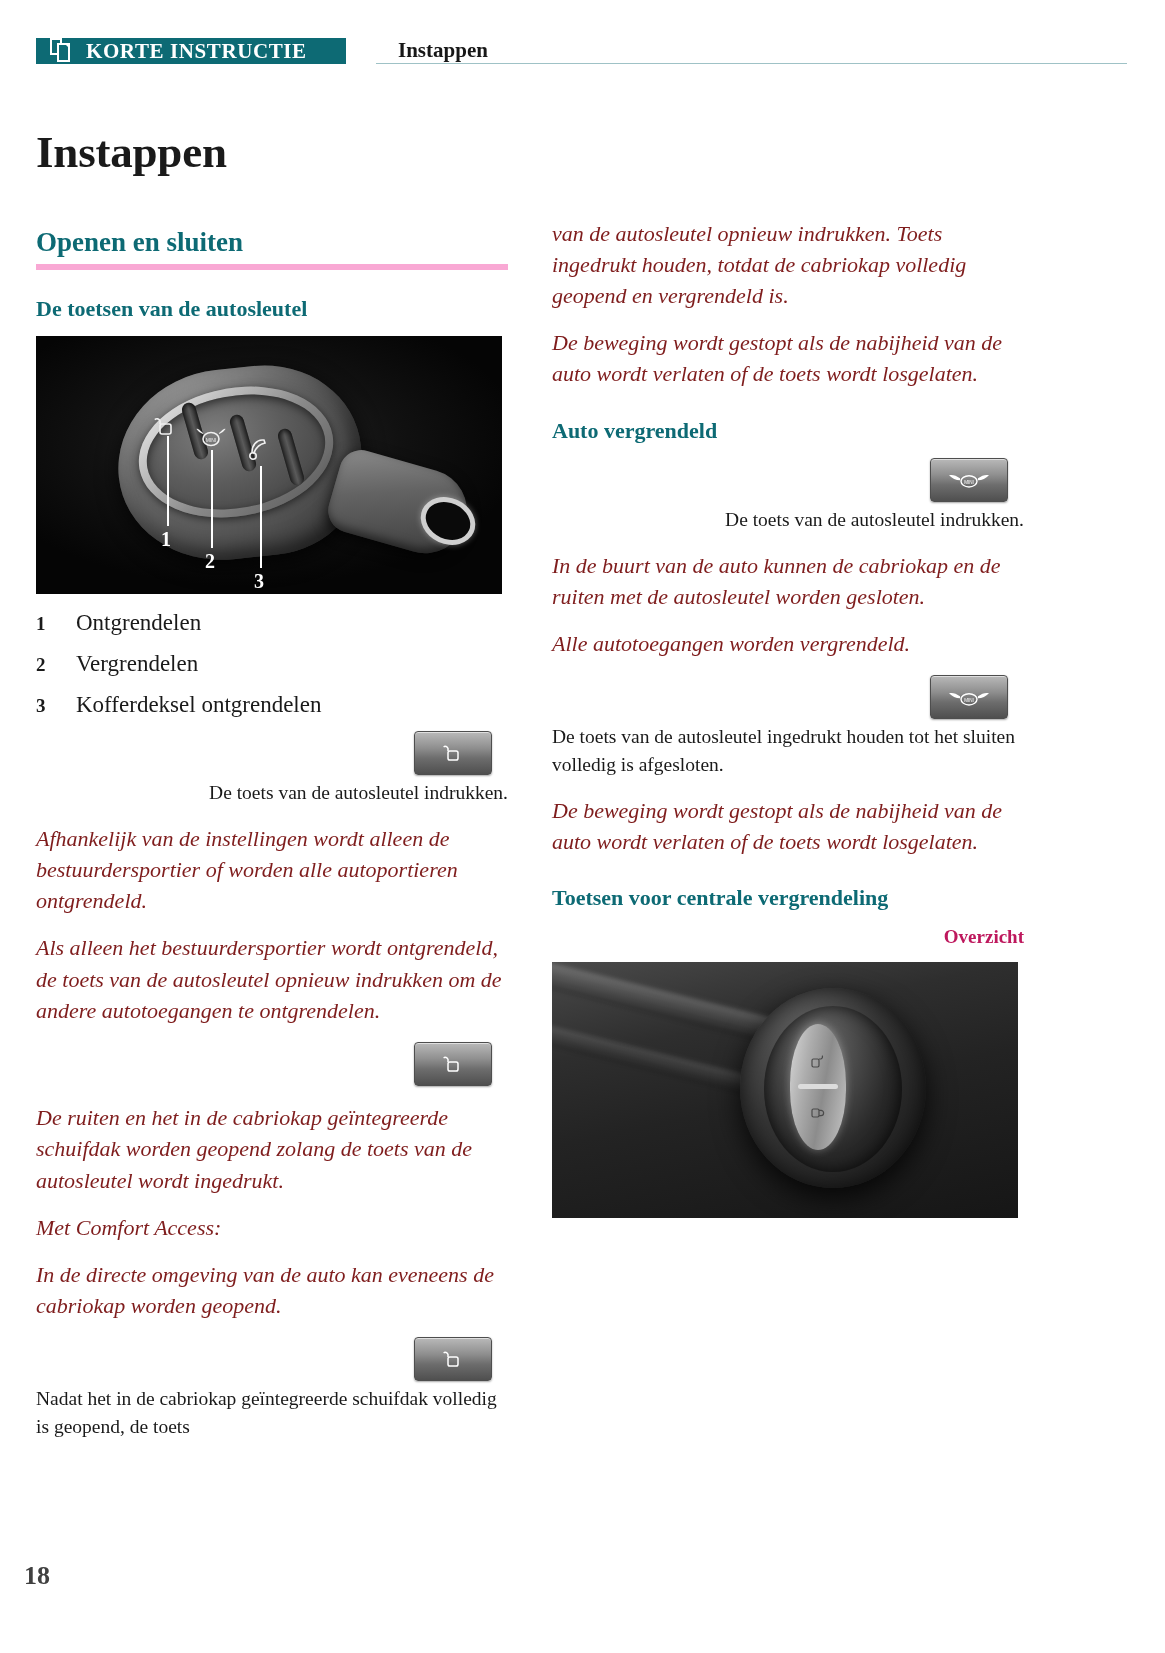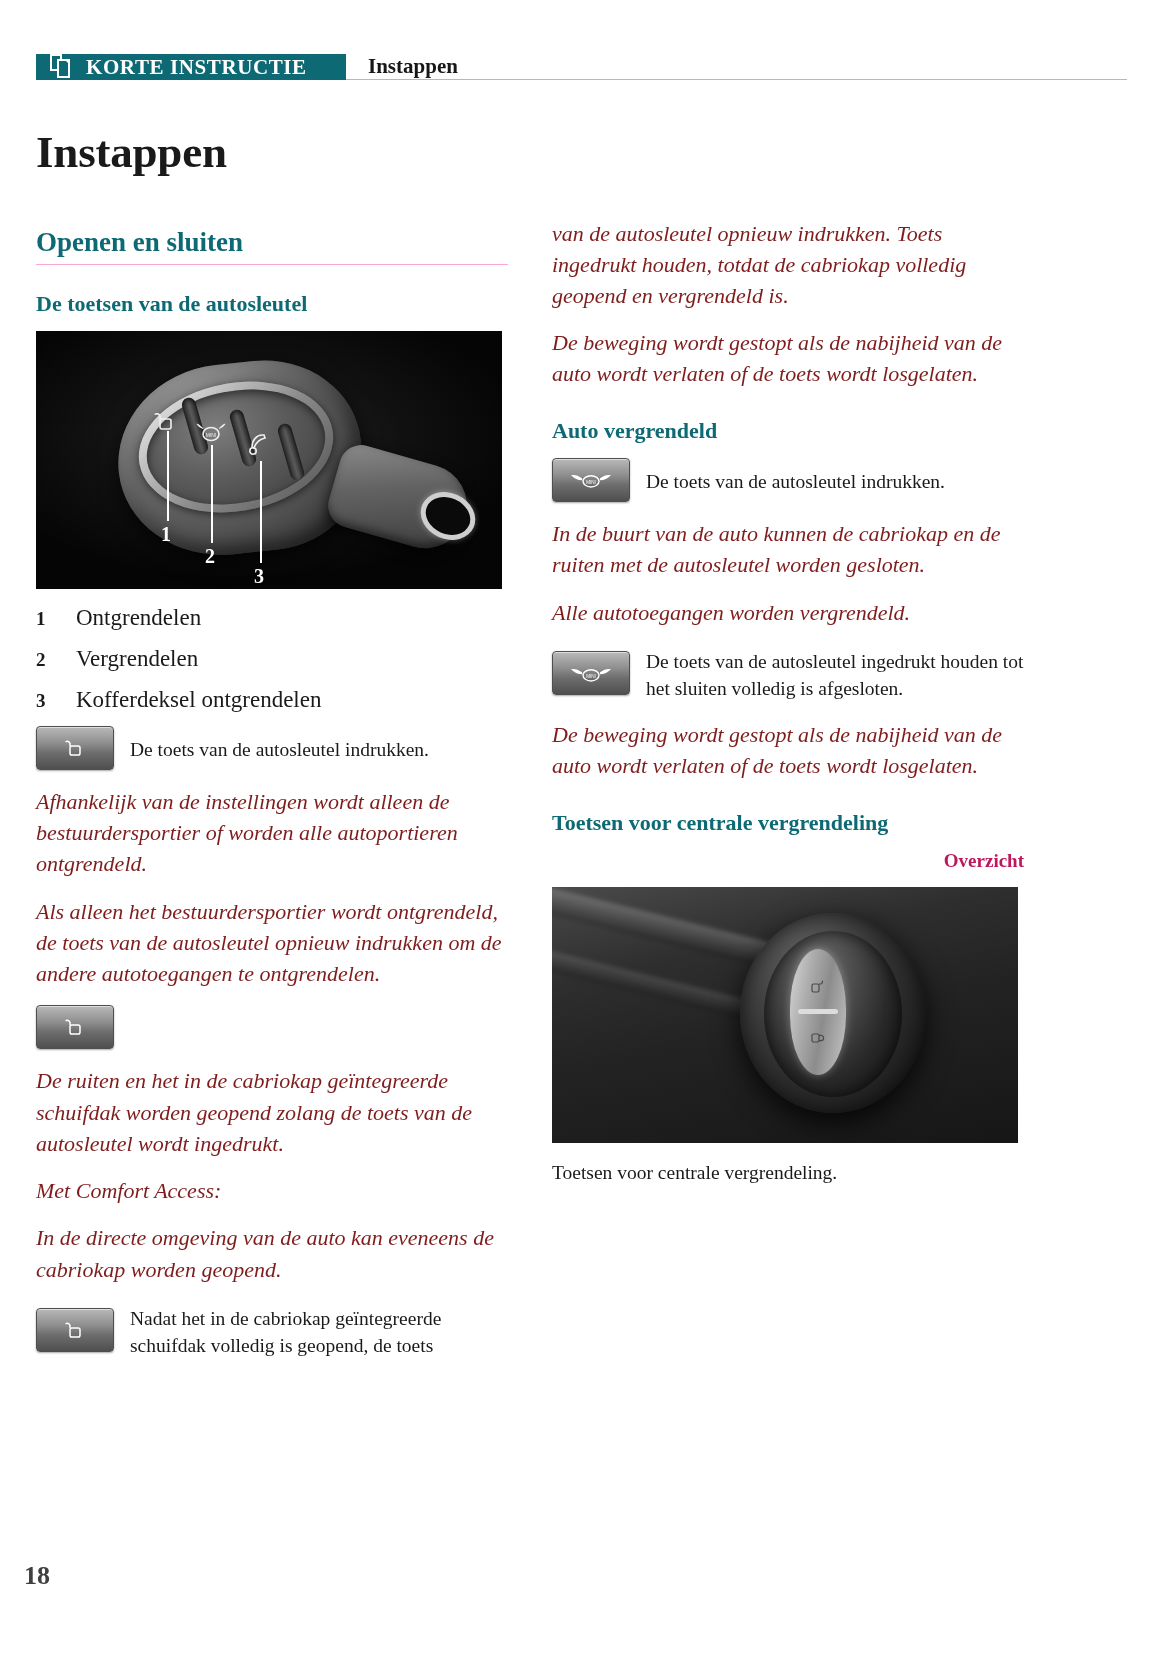--- a/index.html
+++ b/index.html
@@ -21,23 +21,24 @@
     left: 0; top: 0;
     width: 1165px;
     height: 1653px;
     box-sizing: border-box;
     padding: 38px 38px 0 36px;
   }
 
   
   .header {
     display: flex;
-    align-items: flex-end;
+    align-items: flex-start;
     height: 42px;
     margin-bottom: 0;
+    gap: 30px;
   }
   .header-tab {
     background: #0d6a74;
     color: #ffffff;
     display: flex;
     align-items: center;
     padding: 0 16px 0 14px;
     min-width: 310px;
     box-sizing: border-box;
   }
@@ -113,21 +114,21 @@
     margin-top: -8px;
   }
 
   
   h2.sec {
     font-size: 27px;
     font-weight: bold;
     color: #0d6a74;
     margin: 0 0 6px 0;
     padding-bottom: 6px;
-    border-bottom: 1px solid #f9a8d4;
+    border-bottom: 6px solid #f9a8d4;
     line-height: 1.2;
   }
   h3.sub {
     font-size: 22px;
     font-weight: bold;
     color: #0d6a74;
     margin: 28px 0 14px 0;
     line-height: 1.2;
   }
   h3.sub.first { margin-top: 26px; }
@@ -253,22 +254,23 @@
     font-size: 19px;
   }
   .legend-txt {
     font-size: 23px;
     line-height: 1.3;
   }
 
   
   .btn-row {
     display: flex;
-    align-items: center;
+    align-items: flex-end;
     margin: 0 0 16px 0;
+    flex-direction: column;
   }
   .btn-icon {
     flex: 0 0 auto;
     width: 76px;
     height: 42px;
     border-radius: 4px;
     border: 1px solid #4e4e4e;
     background: linear-gradient(180deg, #b9b9b9 0%, #8f8f8f 38%, #6d6d6d 62%, #4f4f4f 100%);
     box-shadow: inset 0 1px 0 rgba(255,255,255,0.55), 0 1px 2px rgba(0,0,0,0.35);
     margin-right: 16px;
@@ -569,19 +571,18 @@
           </svg>
         </span>
         <span class="knob-sym" style="left:256px; top:142px;">
           <svg width="16" height="14" viewBox="0 0 16 14">
             <rect x="4" y="6" width="8" height="7" rx="1.4" fill="none" stroke="#4a4a4a" stroke-width="1.2"></rect>
             <path d="M5.4 6 V4 A2.6 2.6 0 0 1 10.6 4 V6" fill="none" stroke="#4a4a4a" stroke-width="1.2"></path>
           </svg>
         </span>
       </div>
 
-      <p class="caption">Toetsen voor centrale vergrendeling.</p>
 
     </div>
   </div>
 
   <div class="folio">18</div>
 </div>
 
 </body></html>

